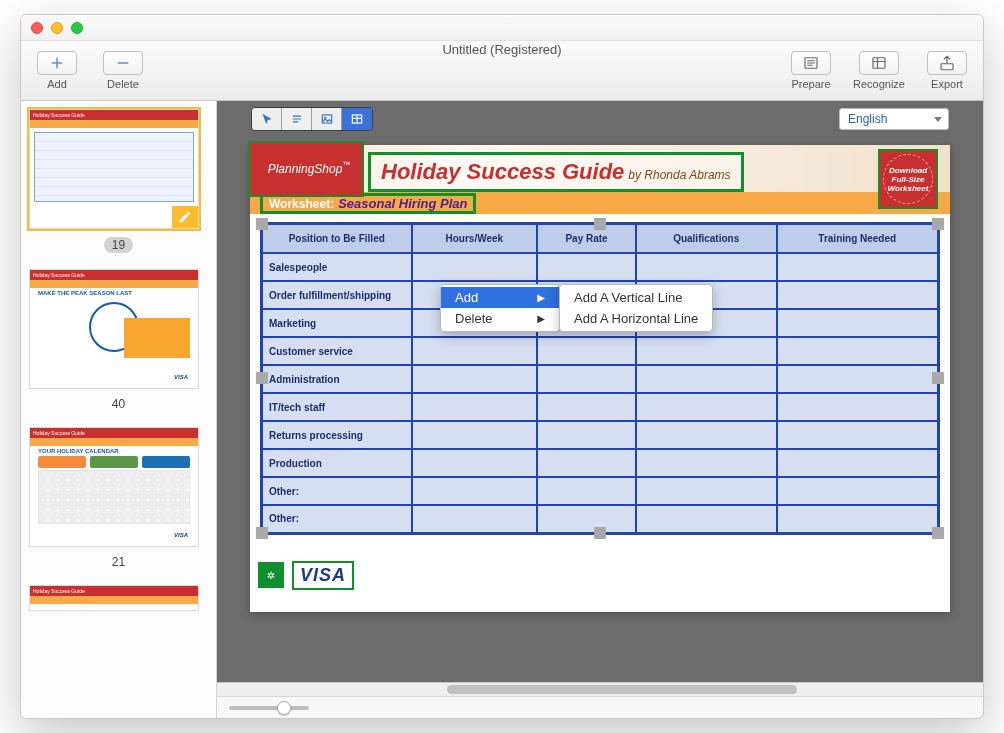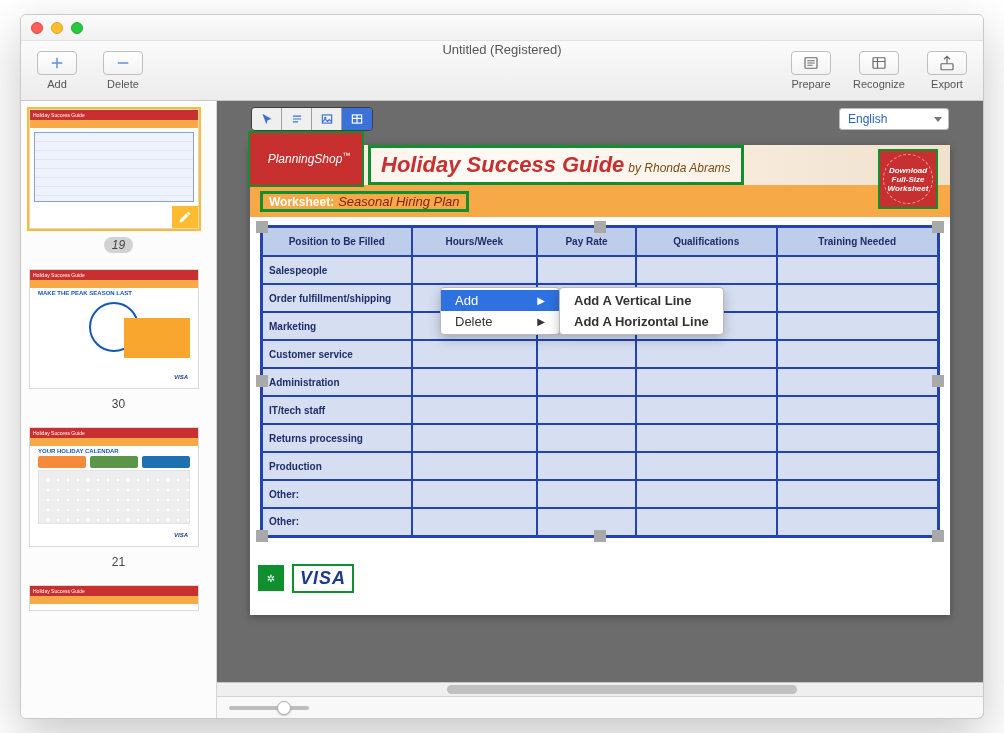--- a/index.html
+++ b/index.html
@@ -82,21 +82,21 @@
     position: relative;
     overflow:hidden;
   }
   .thumb.selected { outline: 2px solid #fdbb2f; }
   .edit-badge {
     position:absolute; right:0; bottom:0; width:26px; height:22px;
     background:#fdbb2f; display:flex; align-items:center; justify-content:center;
   }
   .edit-badge svg{width:14px;height:14px;fill:#fff;}
   .thumb-num { text-align:center; font-size:12px; color:#444; margin-top:6px; padding:2px 0;}
-  .highlight-num { background:#d2d2d2; border-radius:8px; display:inline-block; padding:1px 8px;font-style:italic;}
+  .highlight-num { background:#d2d2d2; border-radius:8px; display:inline-block; padding:1px 8px;}
 
   
   .thumb .mini-head {
     height:10px; background:#c82f2f; display:flex; align-items:center;
   }
   .thumb .mini-sub { height:8px; background:#f7a948; }
   .thumb .mini-table {
     margin:4px; border:1px solid #8aa2d9; height:70px;
     background: repeating-linear-gradient(to bottom, #eef2fb 0, #eef2fb 8px, #dde5f7 8px, #dde5f7 9px);
   }
@@ -153,21 +153,21 @@
 
   .canvas-scroll{ flex:1; overflow:auto; position:relative; }
   .page{
     width: 700px; margin: 14px auto 12px; background:#fff; position:relative;
     box-shadow: 0 2px 8px rgba(0,0,0,0.3);
     padding-bottom:22px;
   }
 
   
   .banner{
-    background:#fff4e4; height:40px; display:flex; align-items:flex-end;
+    background:#fff4e4; height:47px; display:flex; align-items:center;
     background: linear-gradient(90deg, #f0e1cc 0%, #fff7ef 30%, #f0e1cc 100%);
     position:relative;
   }
   .brand{
     width:112px; height:52px; background:#c82f2f; color:#fff; display:flex; align-items:center; justify-content:center;
     position:relative; outline:2px solid #108f2e;
     font-style:italic; font-size:12px; padding-left:6px;
   }
   .brand:after{
     content:""; position:absolute; right:-8px; top:16px; width:0;height:0;
@@ -184,25 +184,25 @@
   .dl-chip{
     position:absolute; right:14px; top:6px; width:56px; height:56px; background:#c82f2f;
     display:flex; flex-direction:column; align-items:center; justify-content:center;
     color:#fff; font-size:8px; font-style:italic; font-weight:bold; text-align:center;
     outline:2px solid #108f2e;
   }
   .dl-chip:before{
     content:""; position:absolute; inset:3px; border:1px dashed rgba(255,255,255,0.6); border-radius:50%;
   }
   .worksheet-bar{
-    background:#f7a948; height:32px; display:flex; align-items:center; padding-left:10px;
+    background:#f7a948; height:22px; display:flex; align-items:center; padding-left:10px;
   }
   .worksheet-box{ border:3px solid #108f2e; background:#f7a948; display:inline-flex; align-items:baseline; gap:4px; padding:0 6px;}
   .ws-label{ color:#fff; font-weight:bold; font-size:12px;}
-  .ws-name{ color:#7f1d1d; font-style:italic; font-weight:normal; font-size:13px;}
+  .ws-name{ color:#4c1d95; font-style:italic; font-weight:bold; font-size:13px;}
 
   .worksheet-spacer{height:4px; background:#fff;}
 
   
   .table-wrap{ position:relative; margin:4px 10px 0; }
   table.sheet{
     width:100%; border-collapse:collapse; border:3px solid #2343ae;
     font-size:10px;
   }
   table.sheet th{
@@ -235,21 +235,21 @@
     background:#fff; border:1px solid #b9b9b9; box-shadow:0 4px 12px rgba(0,0,0,0.25);
     min-width:120px; padding:2px 0;
     border-radius:4px;
   }
   .ctx-item{
     display:flex; align-items:center; justify-content:space-between;
     padding:3px 14px; font-size:13px; cursor:pointer;
   }
   .ctx-item .arrow{ margin-left:18px; font-size:10px;}
   .ctx-item.sel{ background:#2f71e0; color:#fff;}
-  .ctx-sub{ margin-left:-1px;font-weight:bold;}
+  .ctx-sub{ margin-left:-1px;}
 
   
   .page-footer{ display:flex; align-items:center; gap:10px; margin:26px 10px 0;}
   .foot-left{
     width:22px; height:22px; background:#108f2e; outline:2px solid #108f2e;
     display:flex;align-items:center;justify-content:center; color:#fff; font-size:10px;
   }
   .foot-msg{
     flex:1; border:2px solid #108f2e; color:#0a2a7a; font-style:italic; font-weight:bold;
     font-size:11px; padding:2px 6px; line-height:1.2; text-align:center;
@@ -364,21 +364,21 @@
               <span class="mini-title">Holiday Success Guide</span>
             </div>
           <div class="mini-sub"></div>
           <div class="pbody">
             <div class="headline">MAKE THE PEAK SEASON LAST</div>
             <div class="graphic"></div>
             <div class="side"></div>
             <div class="visa">VISA</div>
           </div>
         </div>
-        <div class="thumb-num">30</div>
+        <div class="thumb-num">40</div>
       </div>
 
       <div class="thumb-wrap">
         <div class="thumb page21">
           <div class="mini-head">
               <span class="mini-title">Holiday Success Guide</span>
             </div>
           <div class="mini-sub"></div>
           <div class="pbody">
             <div class="headline">YOUR HOLIDAY CALENDAR</div>

